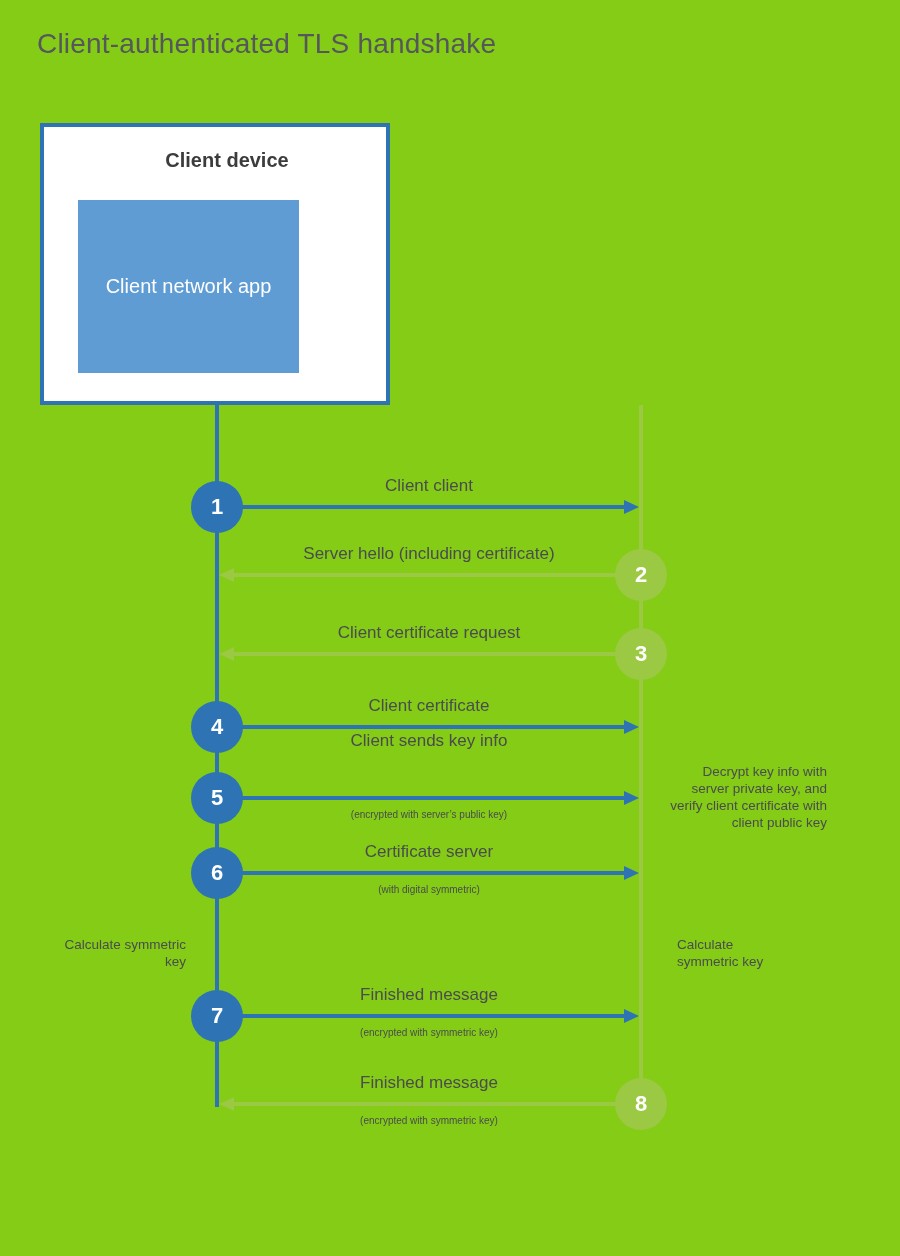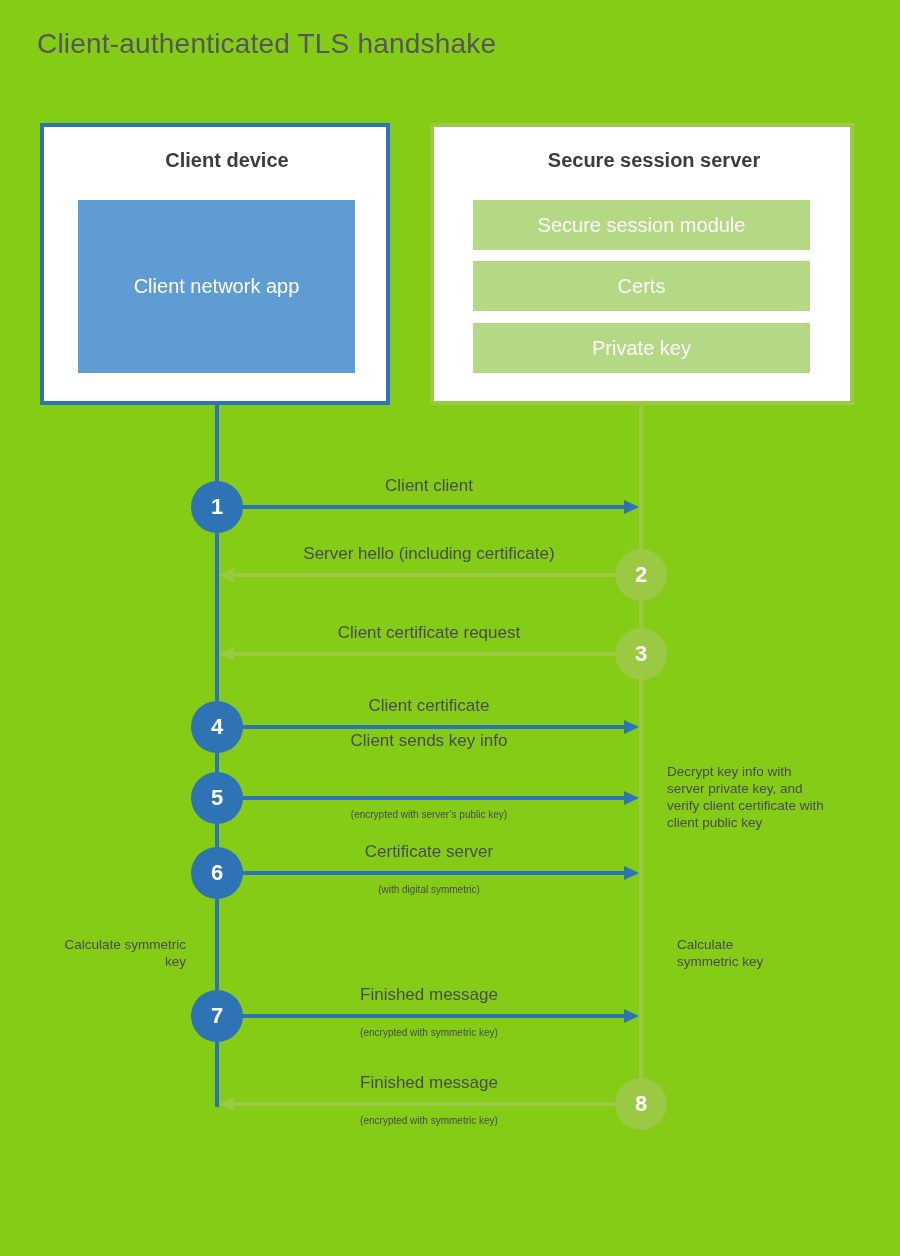--- a/index.html
+++ b/index.html
@@ -40,21 +40,21 @@
   .box-heading {
     margin-top: 22px;
     text-align: center;
     font-size: 20px;
     font-weight: 700;
     color: #3c3c3e;
   }
   .app-box {
     position: absolute;
     left: 34px; top: 73px;
-    width: 277px; height: 173px;
+    width: 221px; height: 173px;
     background: var(--blue_light);
     color: #ffffff;
     font-size: 20px;
     display: flex; align-items: center; justify-content: center;
     text-align: center;
   }
   .app-box span { display: inline-block; width: 170px; line-height: 1.45; }
   .server-bar {
     position: absolute;
     left: 39px;
@@ -116,44 +116,38 @@
     border-right: 15px solid var(--green);
   }
   
   .side-note {
     position: absolute;
     font-size: 13.5px;
     line-height: 17px;
     color: #4a4c4e;
     z-index: 2;
   }
-  .note-decrypt { left: 667px; top: 763px; width: 160px; text-align: left; }
+  .note-decrypt { left: 667px; top: 763px; width: 160px; text-align: right; }
   .note-calc-left  { left: 46px;  top: 936px; width: 140px; text-align: right; }
   .note-calc-right { left: 677px; top: 936px; width: 100px; text-align: left; }
 </style>
 </head>
 <body>
 
 <div class="canvas">
 
   <div class="page-title">Client-authenticated TLS handshake</div>
 
   <div class="box client">
     <div class="box-heading">Client device</div>
     <div class="app-box">
       <span>Client network app</span>
     </div>
   </div>
 
-  <div class="box server">
-    <div class="box-heading">Secure session server</div>
-    <div class="server-bar b0">Secure session module</div>
-    <div class="server-bar b1">Certs</div>
-    <div class="server-bar b2">Private key</div>
-  </div>
 
   <div class="lifeline blue"></div>
   <div class="lifeline green"></div>
 
   <div>
     <div class="msg-label" style="top:476px">Client client</div>
     <div class="arrow right" style="top:499px">
         <div class="shaft"></div>
         <div class="head"></div>
       </div>

